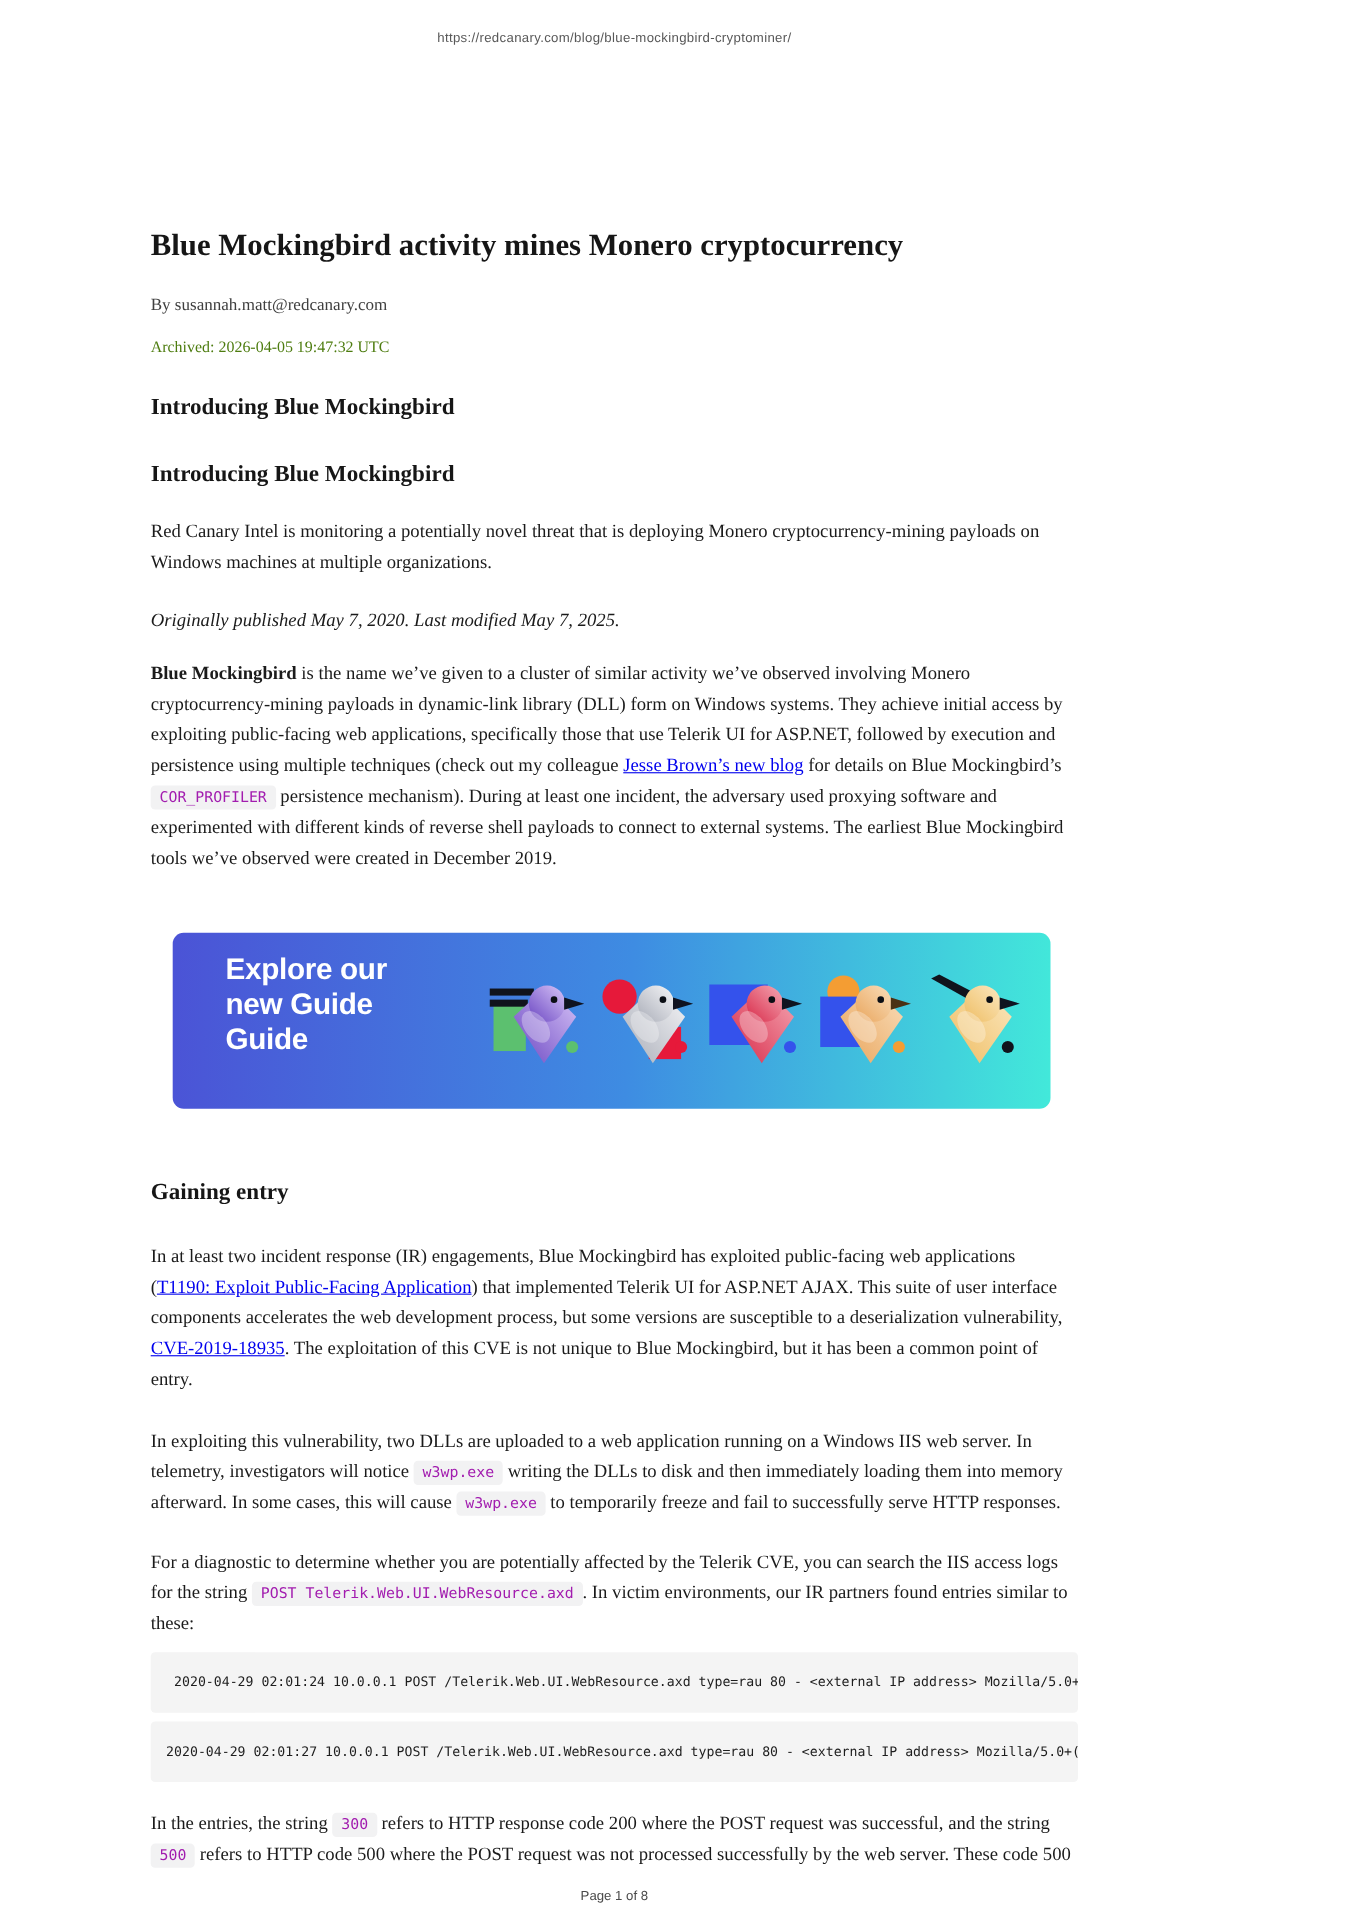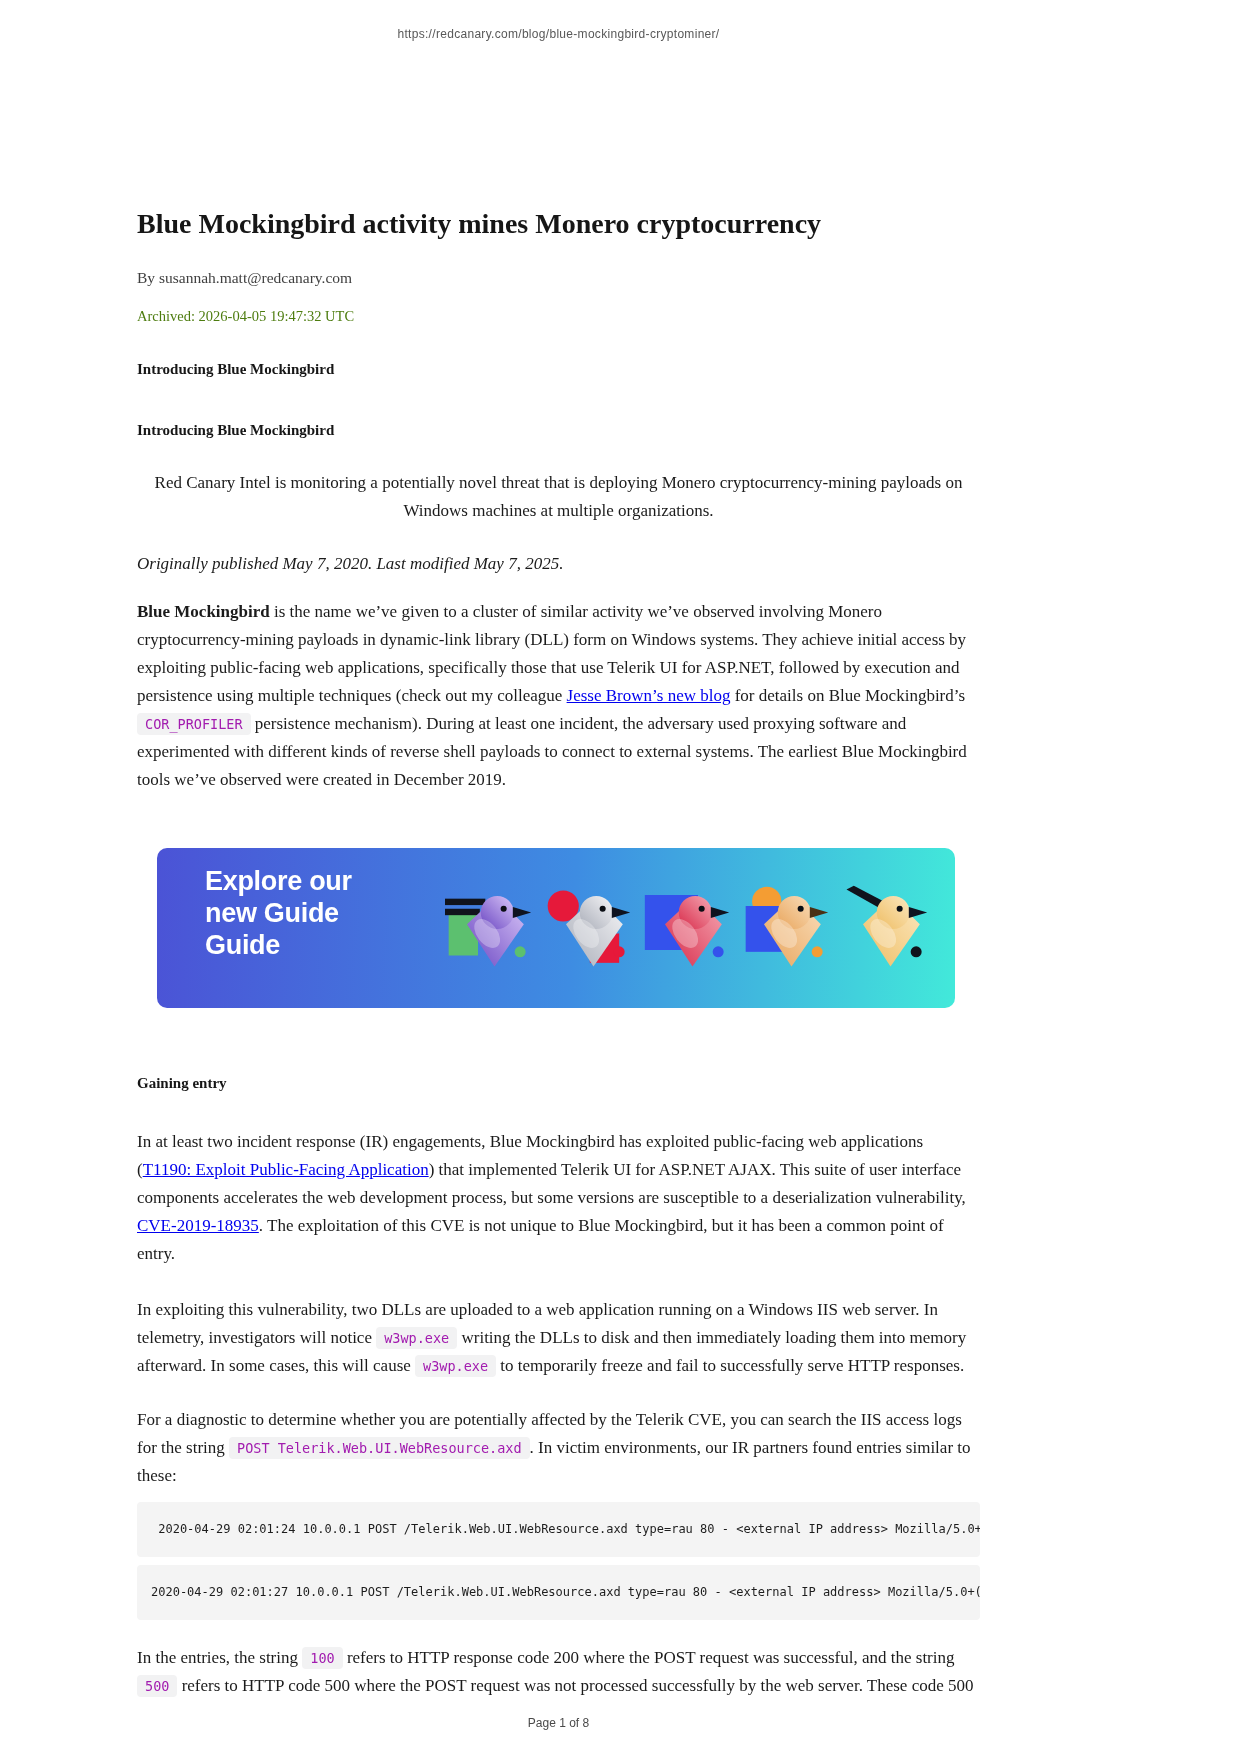--- a/index.html
+++ b/index.html
@@ -19,26 +19,26 @@
     color:#585858;
     letter-spacing:.3px;
   }
   .content{margin-left:137px;width:843px;}
   h1{
     margin:166px 0 0 0;
     font-size:28px;line-height:34px;font-weight:700;color:#161616;
   }
   .byline{margin-top:28px;font-size:15.5px;color:#3f3f3f;}
   .archived{margin-top:21px;font-size:14.5px;color:#4d7c0f;}
-  h2{margin:0;font-size:15px;line-height:26px;font-weight:700;color:#161616;}
+  h2{margin:0;font-size:21px;line-height:26px;font-weight:700;color:#161616;}
   .h2-intro-1{margin-top:31px;}
   .h2-intro-2{margin-top:35px;}
   .h2-gaining{margin-top:62px;}
   p{margin:0;font-size:17px;line-height:28px;}
-  .p-intro{margin-top:26px;text-align:center;}
+  .p-intro{margin-top:26px;}
   .p-published{margin-top:25px;font-style:italic;}
   .p-main{margin-top:20px;}
   .p-g1{margin-top:32px;}
   .p-g2{margin-top:28px;}
   .p-g3{margin-top:26px;}
   .p-codes{margin-top:24px;}
   a.lnk{color:var(--link,#0000ee);cursor:pointer;}
   code.icode{
     font:13.5px/1 "DejaVu Sans Mono",monospace;
     background:var(--icode-bg,#f2f2f3);
@@ -192,17 +192,17 @@
   <p class="p-g1"><span>In at least two incident response (IR) engagements, Blue Mockingbird has exploited public-facing web applications (</span><a class="lnk" href="#">T1190: Exploit Public-Facing Application</a><span>) that implemented Telerik UI for ASP.NET AJAX. This suite of user interface components accelerates the web development process, but some versions are susceptible to a deserialization vulnerability, </span><a class="lnk" href="#">CVE-2019-18935</a><span>. The exploitation of this CVE is not unique to Blue Mockingbird, but it has been a common point of entry.</span></p>
 
   <p class="p-g2"><span>In exploiting this vulnerability, two DLLs are uploaded to a web application running on a Windows IIS web server. In telemetry, investigators will notice </span><code class="icode">w3wp.exe</code><span> writing the DLLs to disk and then immediately loading them into memory afterward. In some cases, this will cause </span><code class="icode">w3wp.exe</code><span> to temporarily freeze and fail to successfully serve HTTP responses.</span></p>
 
   <p class="p-g3"><span>For a diagnostic to determine whether you are potentially affected by the Telerik CVE, you can search the IIS access logs for the string </span><code class="icode">POST Telerik.Web.UI.WebResource.axd</code><span>. In victim environments, our IR partners found entries similar to these:</span></p>
 
   <div class="codeblock"> 2020-04-29 02:01:24 10.0.0.1 POST /Telerik.Web.UI.WebResource.axd type=rau 80 - &lt;external IP address&gt; Mozilla/5.0+(Windows</div>
 
   <div class="codeblock second">2020-04-29 02:01:27 10.0.0.1 POST /Telerik.Web.UI.WebResource.axd type=rau 80 - &lt;external IP address&gt; Mozilla/5.0+(Windows</div>
 
-  <p class="p-codes"><span>In the entries, the string </span><code class="icode">100</code><span> refers to HTTP response code 200 where the POST request was successful, and the string </span><code class="icode">500</code><span> refers to HTTP code 500 where the POST request was not processed successfully by the web server. These code 500</span></p>
+  <p class="p-codes"><span>In the entries, the string </span><code class="icode">300</code><span> refers to HTTP response code 200 where the POST request was successful, and the string </span><code class="icode">500</code><span> refers to HTTP code 500 where the POST request was not processed successfully by the web server. These code 500</span></p>
 
 </div>
 
 <div class="page-footer">Page 1 of 8</div>
 
 </body></html>

